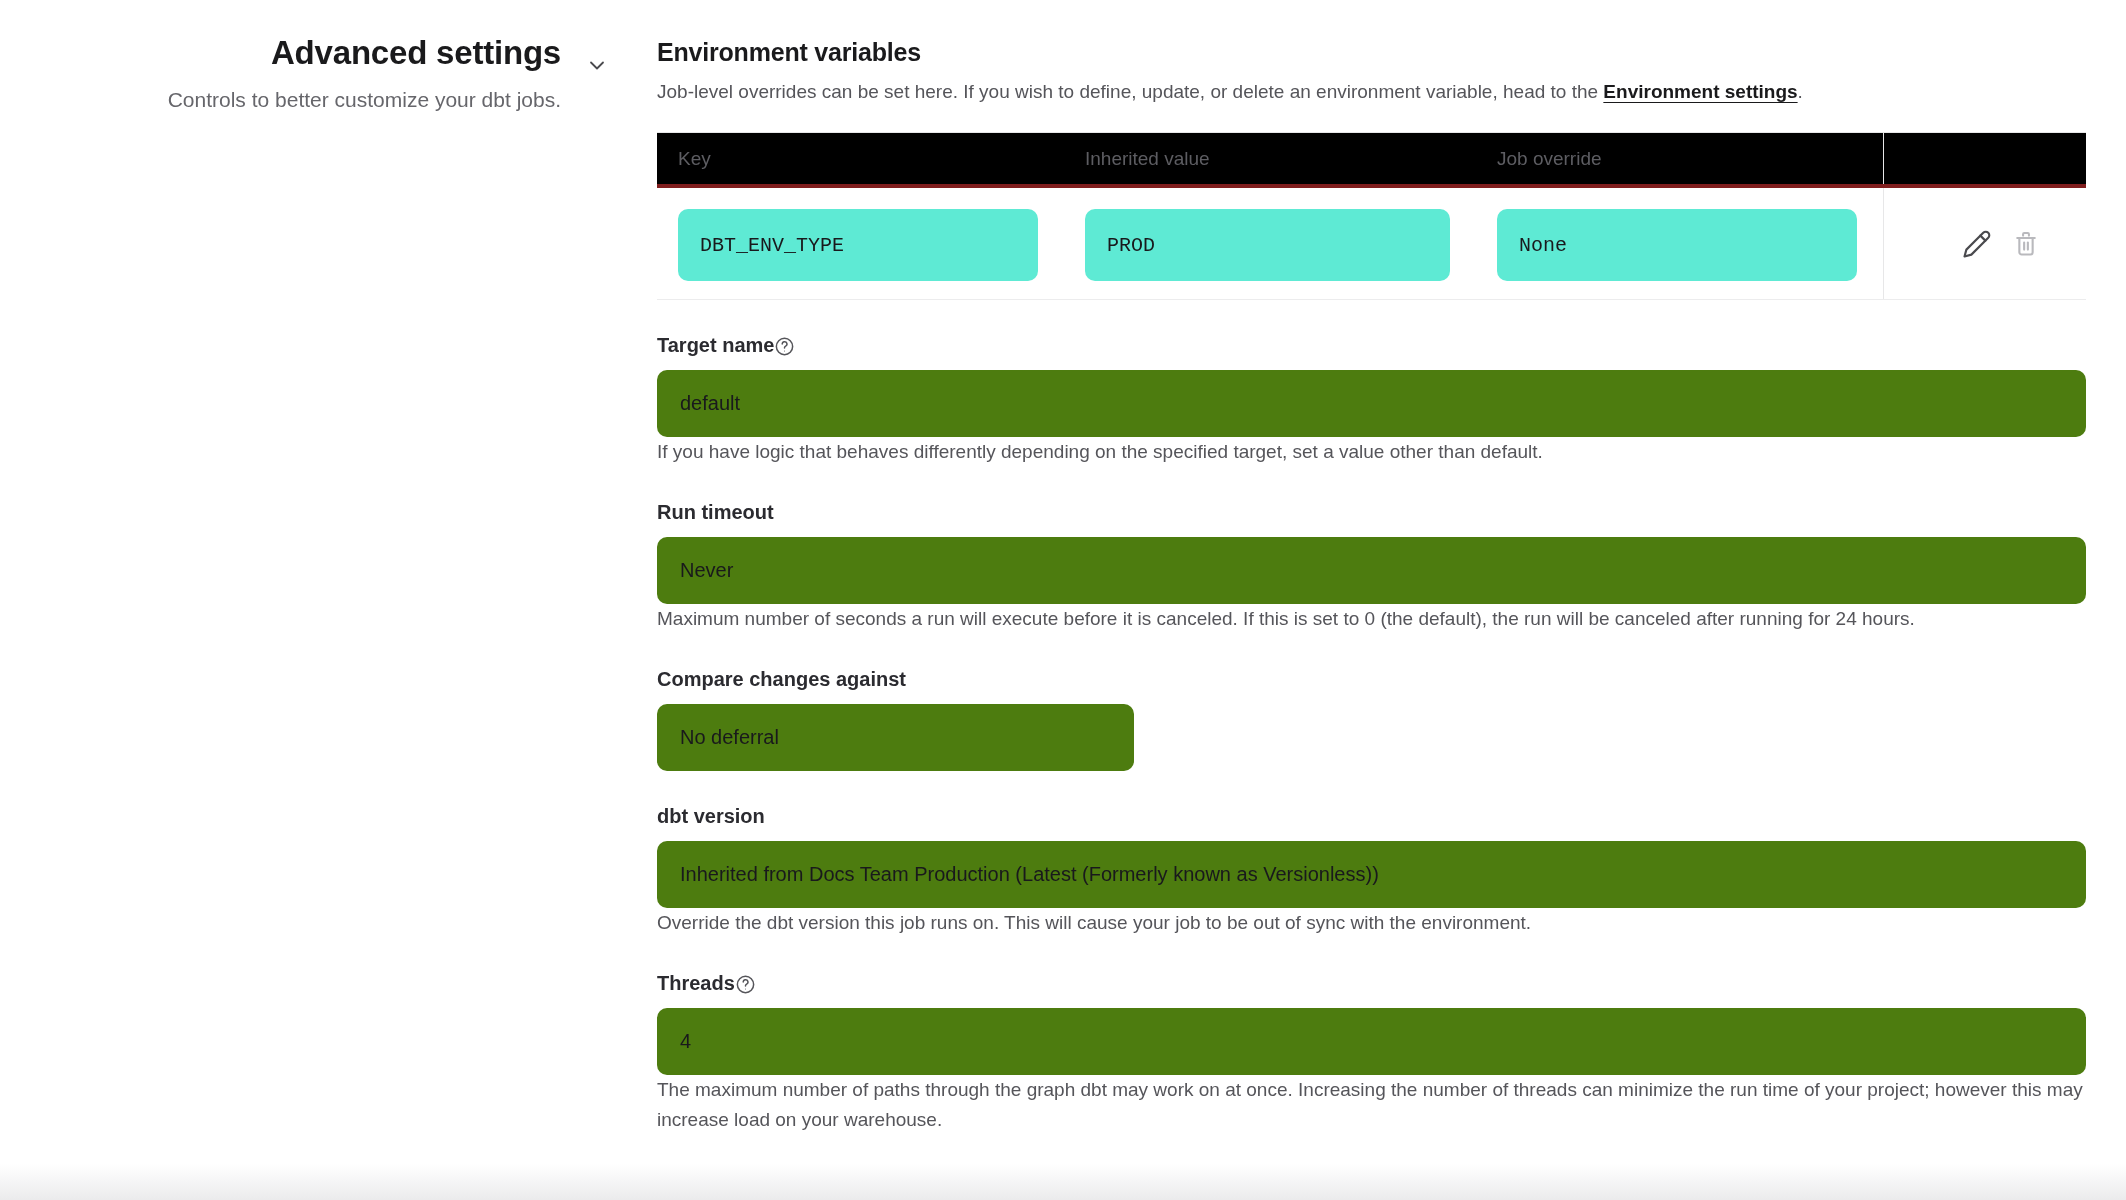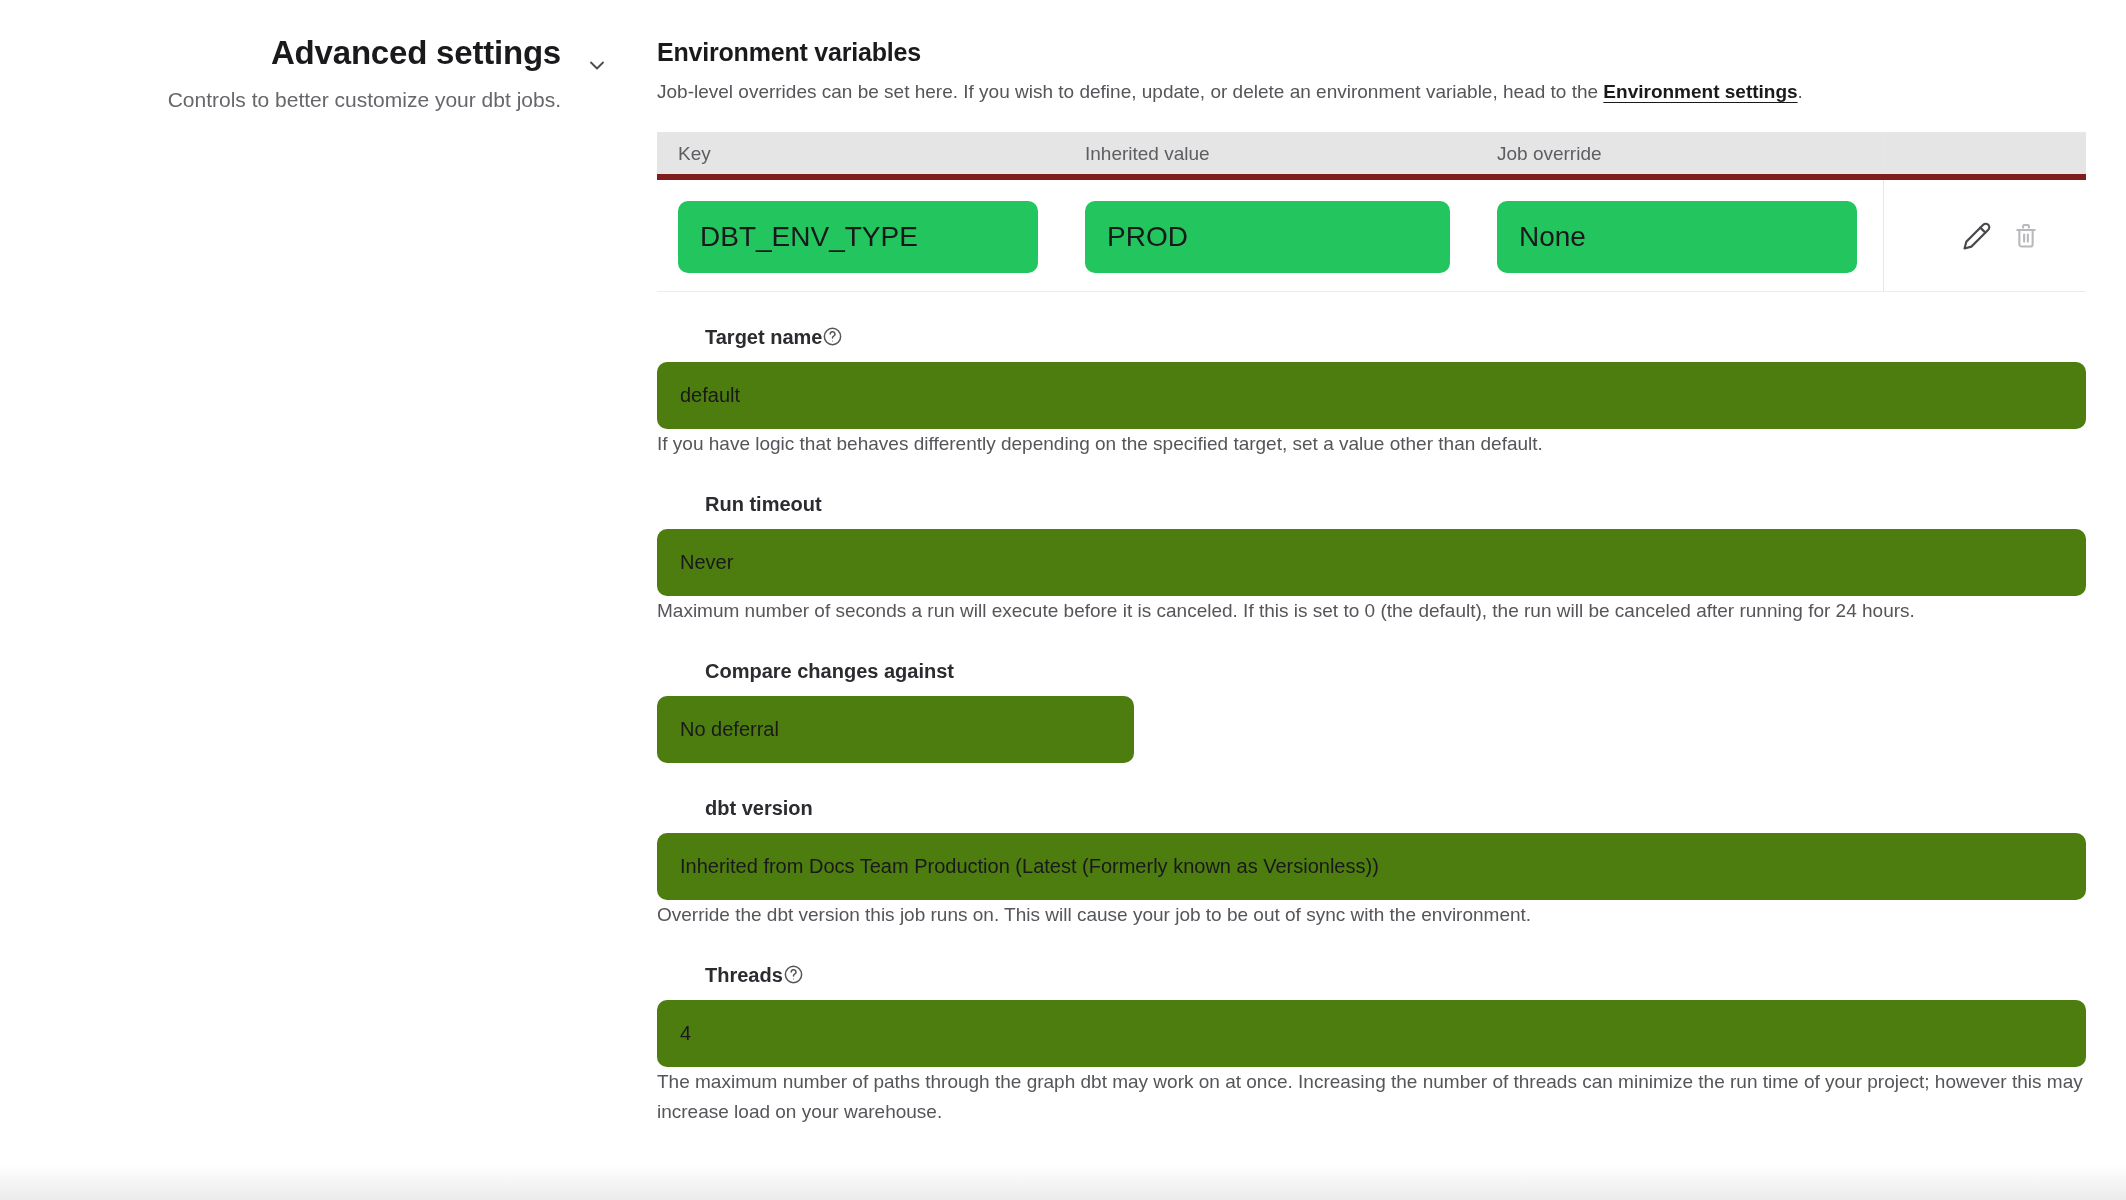--- a/index.html
+++ b/index.html
@@ -33,44 +33,44 @@
   .desc { margin-top: 11px; font-size: 19px; color: #55555a; line-height: 28px; }
   .desc .link {
     color: #1a1a1c; font-weight: 700; text-decoration: underline;
     text-underline-offset: 4px; cursor: pointer;
   }
 
   
   .env-table { margin-top: 26px; width: 100%; }
   .t-head, .t-row { display: grid; grid-template-columns: 407px 412px 407px 1fr; }
   .t-head {
-    border-top: 1px solid #e7e7e8; border-bottom: 6px solid #7f1d1d;
-    background: #e5e5e5; height: 48px;
+    border-top: 1px solid #e7e7e8; border-bottom: 4px solid #7f1d1d;
+    background: #000000; height: 56px;
   }
   .th {
     display: flex; align-items: center; padding-left: 21px;
     font-size: 19px; color: #5d5d62;
   }
   .t-row { border-bottom: 1px solid #ececed; }
   .td { padding: 21px 26px 18px 21px; }
   .cell-box {
-    height: 72px; background: #22c55e; border-radius: 10px;
+    height: 72px; background: #5eead4; border-radius: 10px;
     display: flex; align-items: center; padding: 0 22px;
-    font-size: 28px; color: #19191c;
+    font-size: 20px; color: #19191c; font-family: Liberation Mono, monospace;
   }
   .td-actions, .th-actions { border-left: 1px solid #e7e7e8; }
   .td-actions {
     display: flex; align-items: center; justify-content: flex-end;
     gap: 20px; padding: 0 46px 0 0;
   }
   .icon-btn { background: transparent; border: none; cursor: pointer; display: flex; align-items: center; }
 
   
   .field { margin-top: 34px; }
-  .field-label-row { display: flex; align-items: flex-start; gap: 0; margin-left: 48px; }
+  .field-label-row { display: flex; align-items: flex-end; gap: 0; }
   .field-label { font-size: 20px; font-weight: 700; color: #2b2b30; }
   .help { display: inline-flex; cursor: pointer; }
   .field-input {
     margin-top: 13px; height: 67px; background: #4d7c0f; border-radius: 10px;
     display: flex; align-items: center; padding: 0 23px;
     font-size: 20px; color: #19191c; cursor: pointer;
   }
   .field-input.narrow { width: 477px; }
   .field-helper {
     font-size: 19px; color: #55555a; line-height: 30px;

